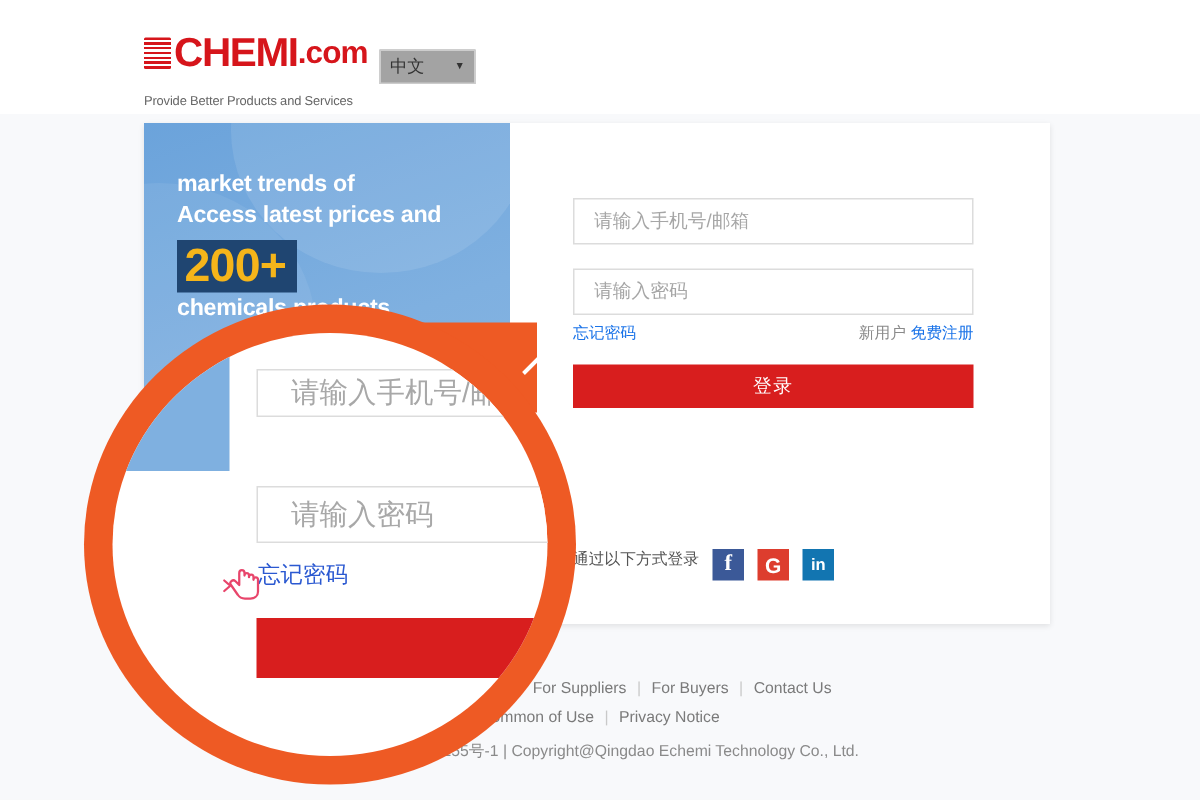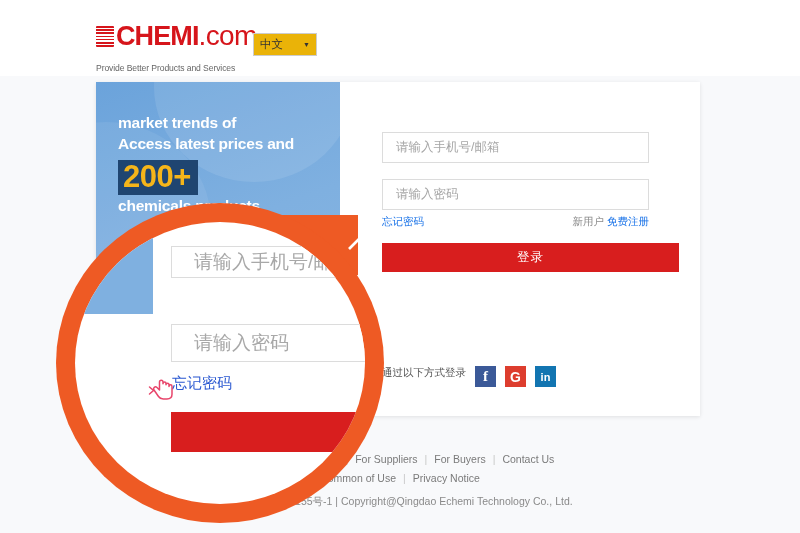--- a/index.html
+++ b/index.html
@@ -50,40 +50,40 @@
     border-radius: 1px;
   }
   .logo-chemi {
     font-size: 27px;
     font-weight: bold;
     color: #d6151b;
     letter-spacing: -0.9px;
     font-family: "Liberation Sans", "DejaVu Sans", sans-serif;
   }
   .logo-com {
-    font-size: 28px;
-    font-weight: normal;
+    font-size: 21px;
+    font-weight: bold;
     color: #d6151b;
     letter-spacing: -0.6px;
   }
   .logo-tag {
     margin-top: 13px;
     font-size: 8.6px;
     color: #666666;
     letter-spacing: -0.1px;
     white-space: nowrap;
   }
   .lang-select {
     position: absolute;
     left: 253px;
     top: 33px;
     width: 64px;
     height: 23px;
     border: 1px solid #cccccc;
-    background: #eab308;
+    background: #a3a3a3;
     display: flex;
     align-items: center;
     justify-content: space-between;
     padding: 0 6px;
     box-sizing: border-box;
     font-size: 11.5px;
     color: #333333;
     cursor: pointer;
   }
   .lang-caret {
@@ -185,21 +185,21 @@
     cursor: pointer;
     text-decoration: none;
   }
   .muted {
     color: #8a8a8a;
   }
   .login-btn {
     position: absolute;
     left: 0;
     top: 161px;
-    width: 297px;
+    width: 267px;
     height: 29px;
     background: #d81e1e;
     color: #ffffff;
     border: none;
     font-size: 12.5px;
     font-family: inherit;
     cursor: pointer;
     letter-spacing: 1px;
   }
   .social-row {

